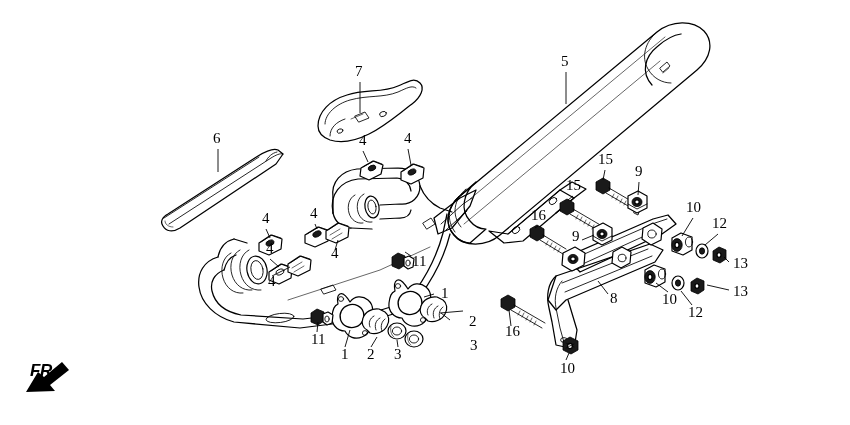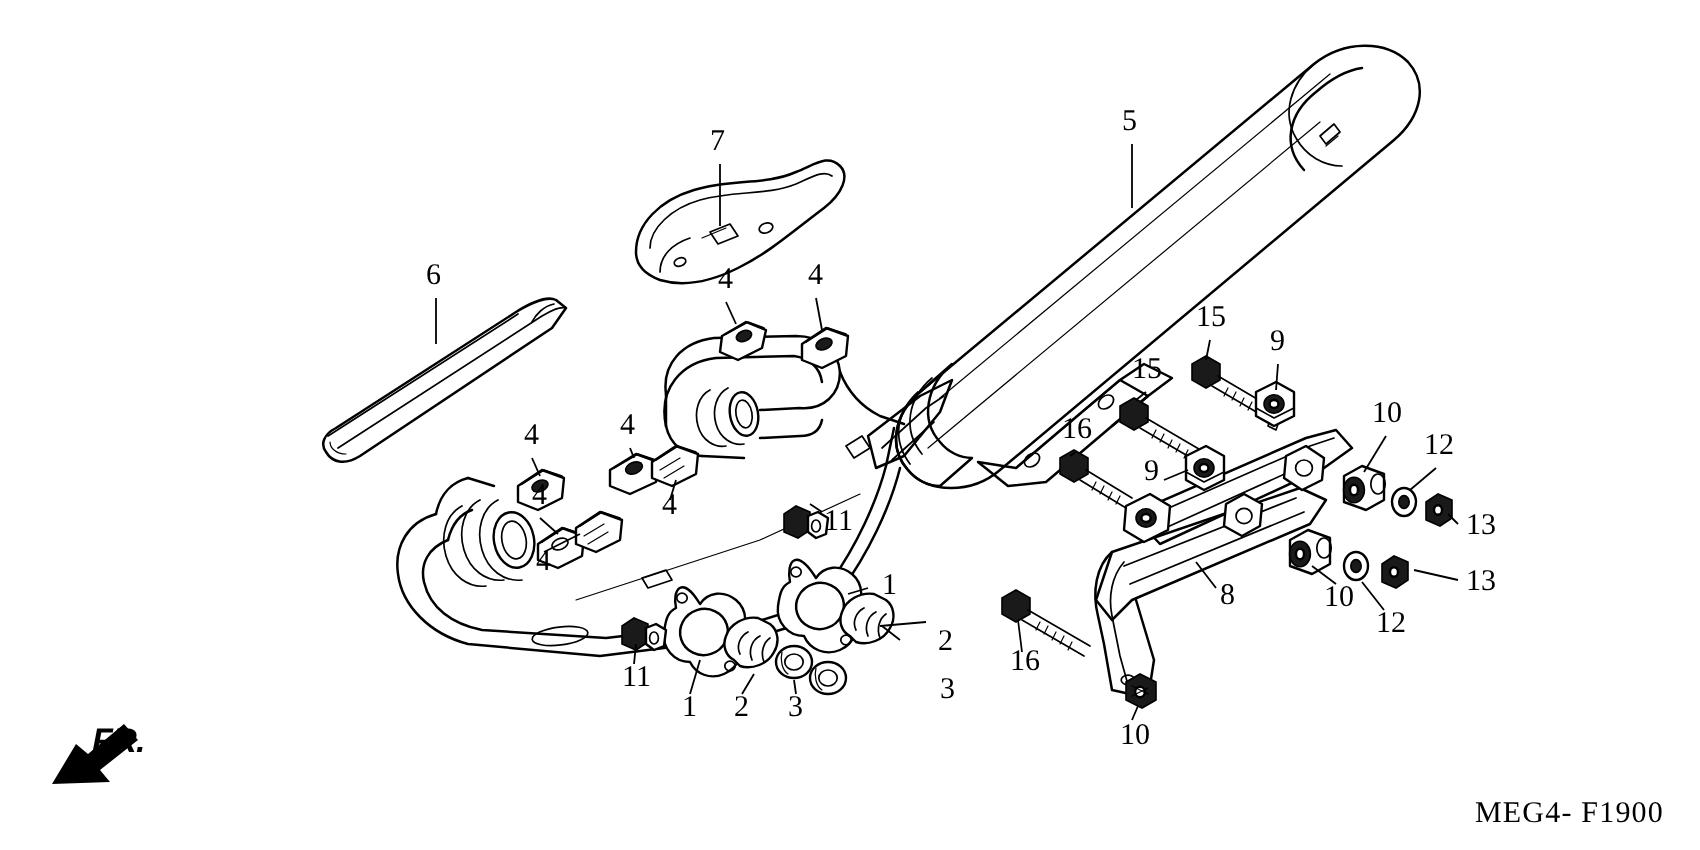--- a/index.html
+++ b/index.html
@@ -43,21 +43,21 @@
   }
   #front-marker {
     position: absolute;
     left: 22px;
     top: 358px;
     width: 70px;
     height: 40px;
   }
   #front-label {
     position: absolute;
-    left: 46px;
+    left: 30px;
     top: 361px;
     font-family: "Liberation Sans", sans-serif;
     font-size: 17px;
     font-weight: bold;
     font-style: italic;
     color: #000000;
     letter-spacing: -0.3px;
   }
 </style>
 </head>
@@ -459,15 +459,14 @@
   <div class="callout" style="left:341px; top:347px;">1</div>
   <div class="callout" style="left:367px; top:347px;">2</div>
   <div class="callout" style="left:394px; top:347px;">3</div>
   <div class="callout" style="left:560px; top:361px;">10</div>
 
   <svg id="front-marker" viewBox="0 0 70 40">
     <path d="M4 34 L16 14 L22 19 L40 4 L47 12 L28 27 L33 33 Z" fill="#000000"></path>
   </svg>
   <div id="front-label">FR.</div>
 
-  <div id="footer-code">MEG4- F1900</div>
 
 </div>
 
 </body></html>

